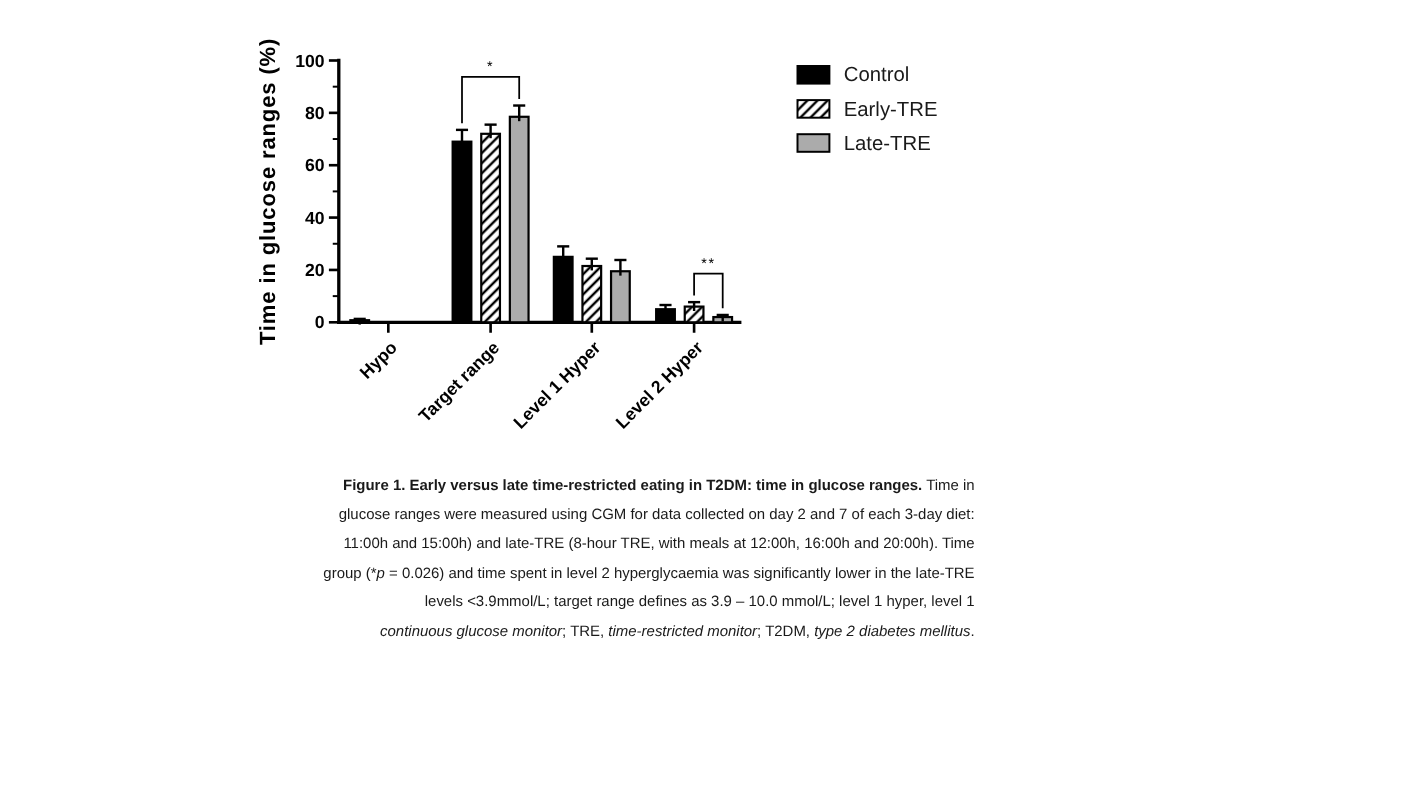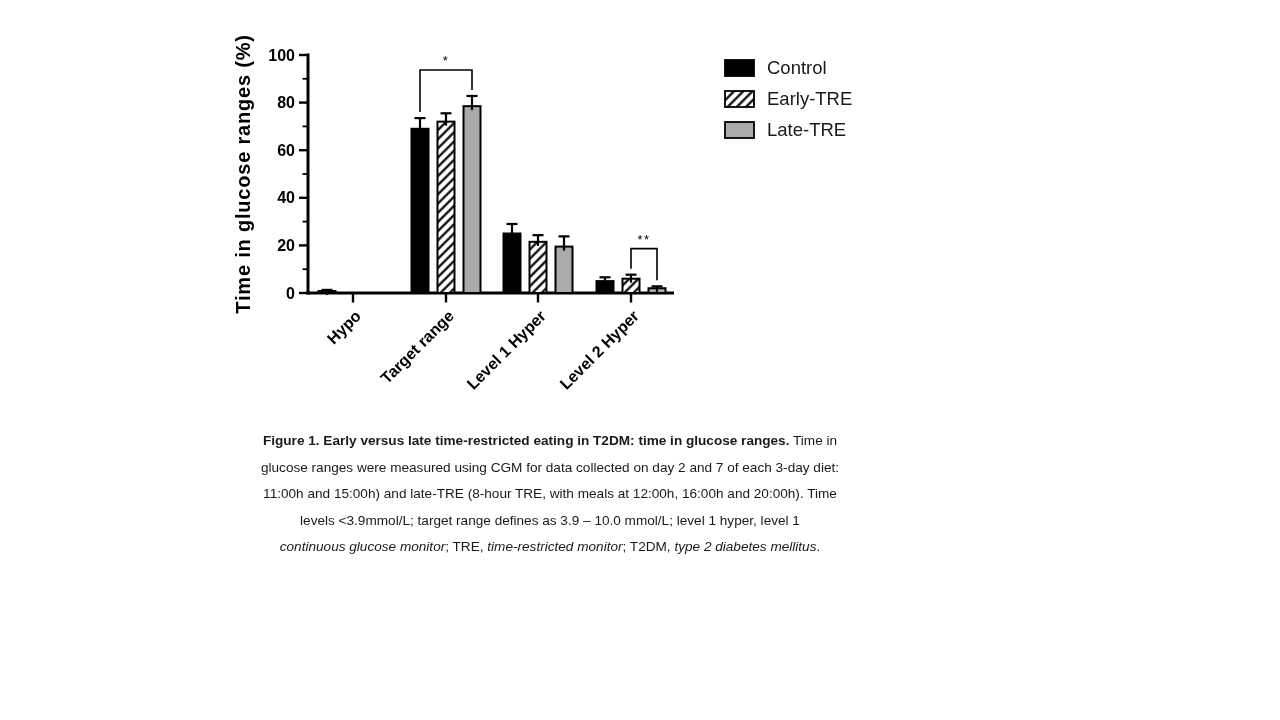--- a/index.html
+++ b/index.html
@@ -4,22 +4,22 @@
 <style>
   html,body{margin:0;padding:0;}
   body{
     width:1280px;height:720px;background:#ffffff;
     font-family:"Liberation Sans",sans-serif;color:#111;
     position:relative;overflow:hidden;
   }
   .page{position:relative;width:1280px;height:720px;background:#ffffff;}
   #chart-svg{position:absolute;left:230px;top:30px;font-family:"Liberation Sans",sans-serif;}
   .caption{
-    position:absolute;left:230px;top:428px;width:640px;
-    font-size:13.6px;line-height:26.6px;text-align:center;color:#1a1a1a;
+    position:absolute;left:246px;top:428px;width:640px;
+    font-size:13.6px;line-height:26.6px;text-align:right;color:#1a1a1a;
   }
   .cap-line{white-space:nowrap;}
   .caption .b{font-weight:bold;}
   .caption .i{font-style:italic;}
 </style>
 </head>
 <body>
 
 <div class="page">
   <svg id="chart-svg" width="660" height="400" viewBox="0 0 660 400">
@@ -95,16 +95,17 @@
       <text x="537" y="44" font-size="18.5" fill="#1a1a1a">Control</text>
       <rect x="495" y="61" width="29" height="16" fill="url(#hatch)" stroke="#000000" stroke-width="1.8"></rect>
       <text x="537" y="75" font-size="18.5" fill="#1a1a1a">Early-TRE</text>
       <rect x="495" y="92" width="29" height="16" fill="#ababab" stroke="#000000" stroke-width="1.8"></rect>
       <text x="537" y="106" font-size="18.5" fill="#1a1a1a">Late-TRE</text>
     </svg>
   <div class="caption" id="caption">
       <div class="cap-line"><span class="b">Figure 1. Early versus late time-restricted eating in T2DM: time in glucose ranges.</span><span> Time in</span></div>
       <div class="cap-line"><span>glucose ranges were measured using CGM for data collected on day 2 and 7 of each 3-day diet:</span></div>
       <div class="cap-line"><span>11:00h and 15:00h) and late-TRE (8-hour TRE, with meals at 12:00h, 16:00h and 20:00h). Time</span></div>
+      <div class="cap-line"><span>group (*</span><span class="i">p</span><span> = 0.026) and time spent in level 2 hyperglycaemia was significantly lower in the late-TRE</span></div>
       <div class="cap-line"><span>levels &lt;3.9mmol/L; target range defines as 3.9 – 10.0 mmol/L; level 1 hyper, level 1</span></div>
       <div class="cap-line"><span class="i">continuous glucose monitor</span><span>; TRE, </span><span class="i">time-restricted monitor</span><span>; T2DM, </span><span class="i">type 2 diabetes mellitus</span><span>.</span></div>
     </div>
 </div>
 
 </body></html>

